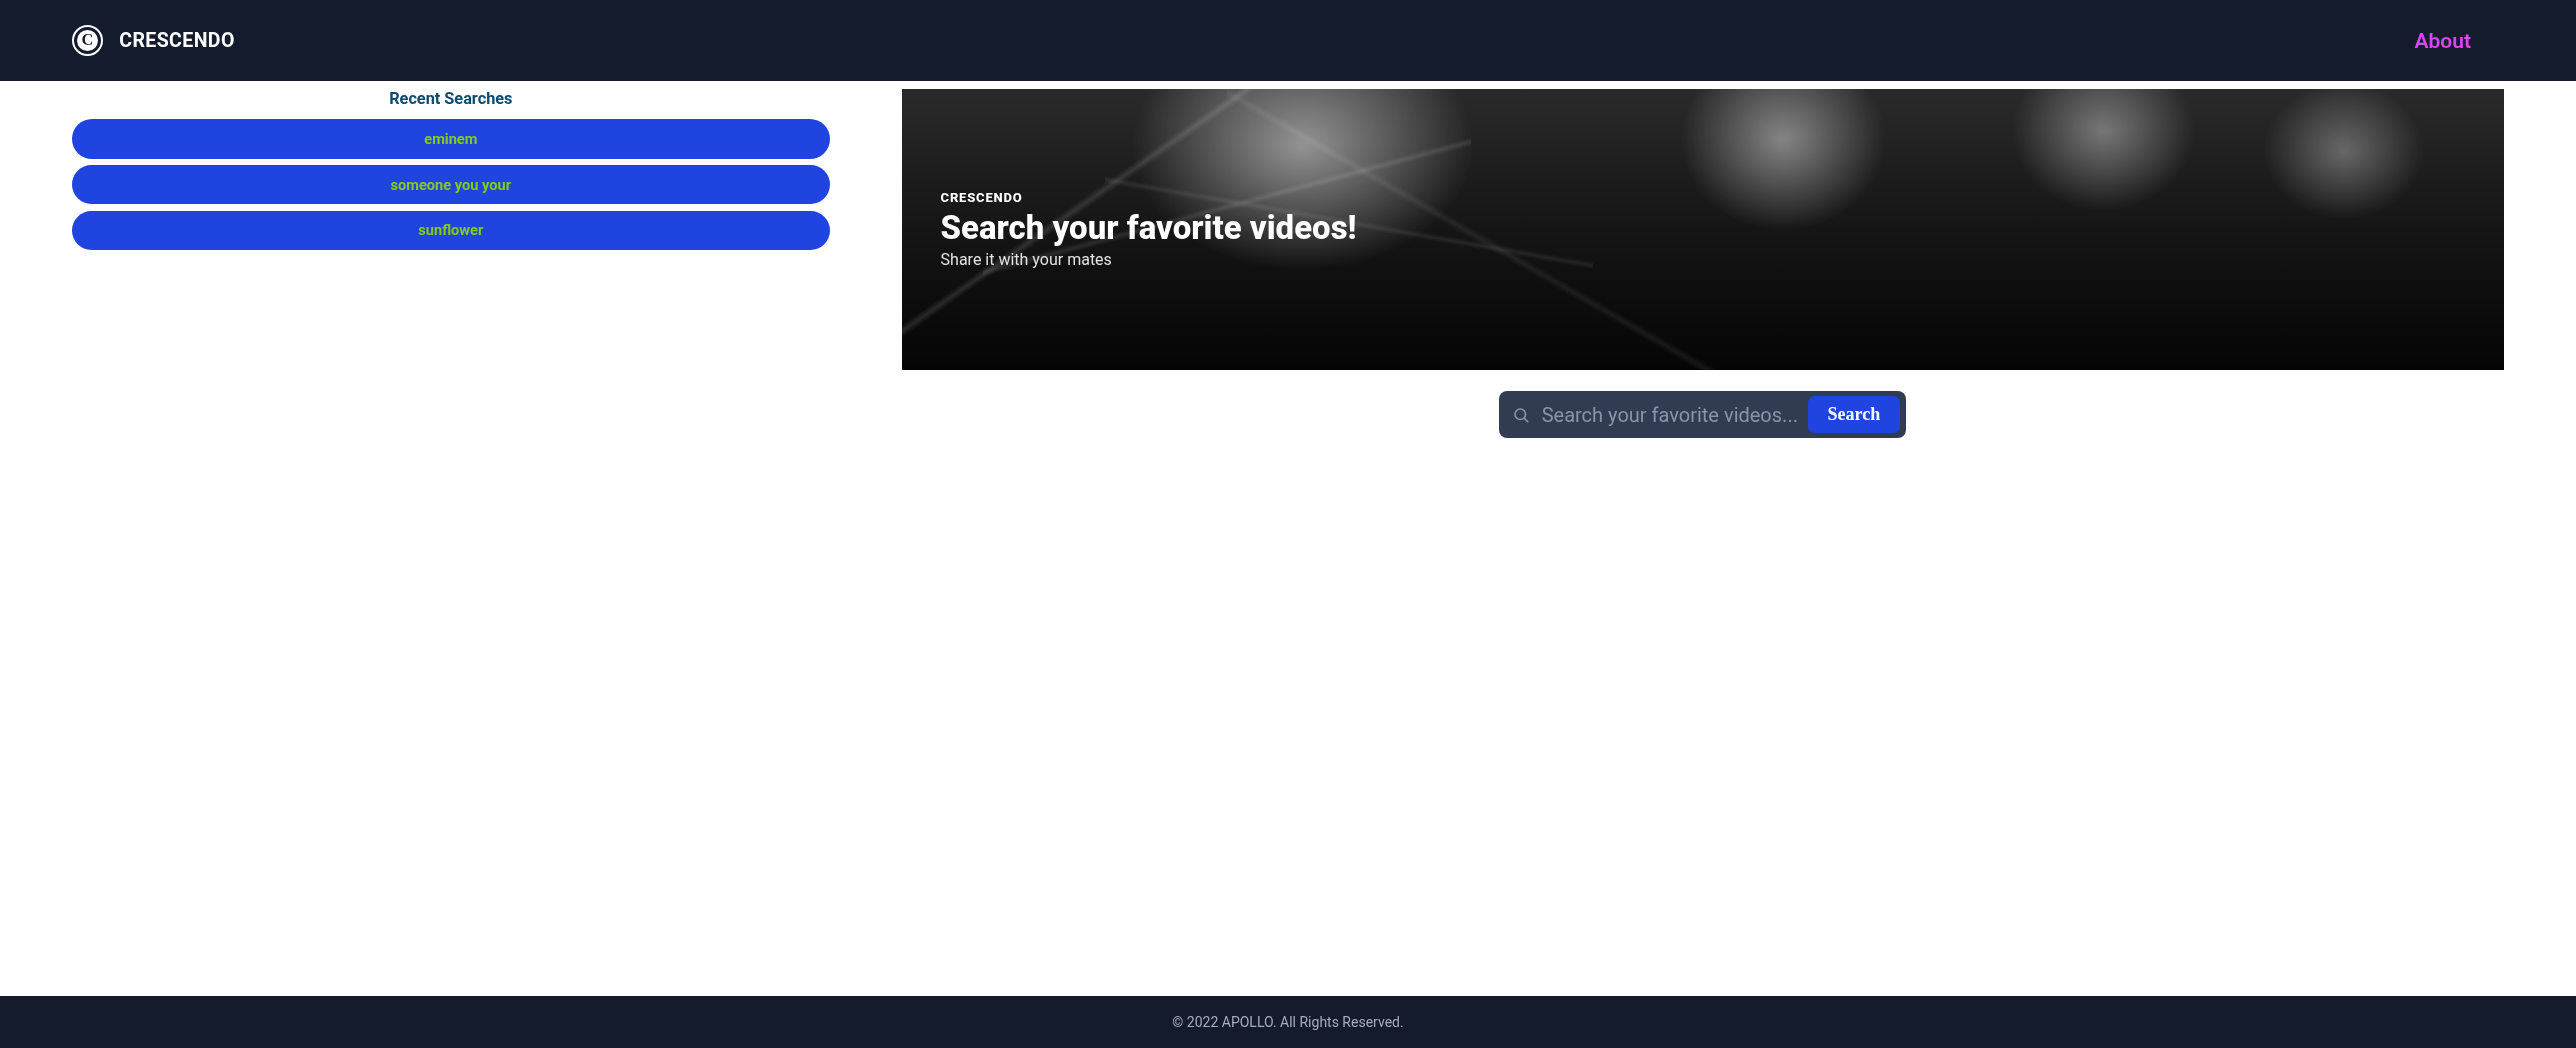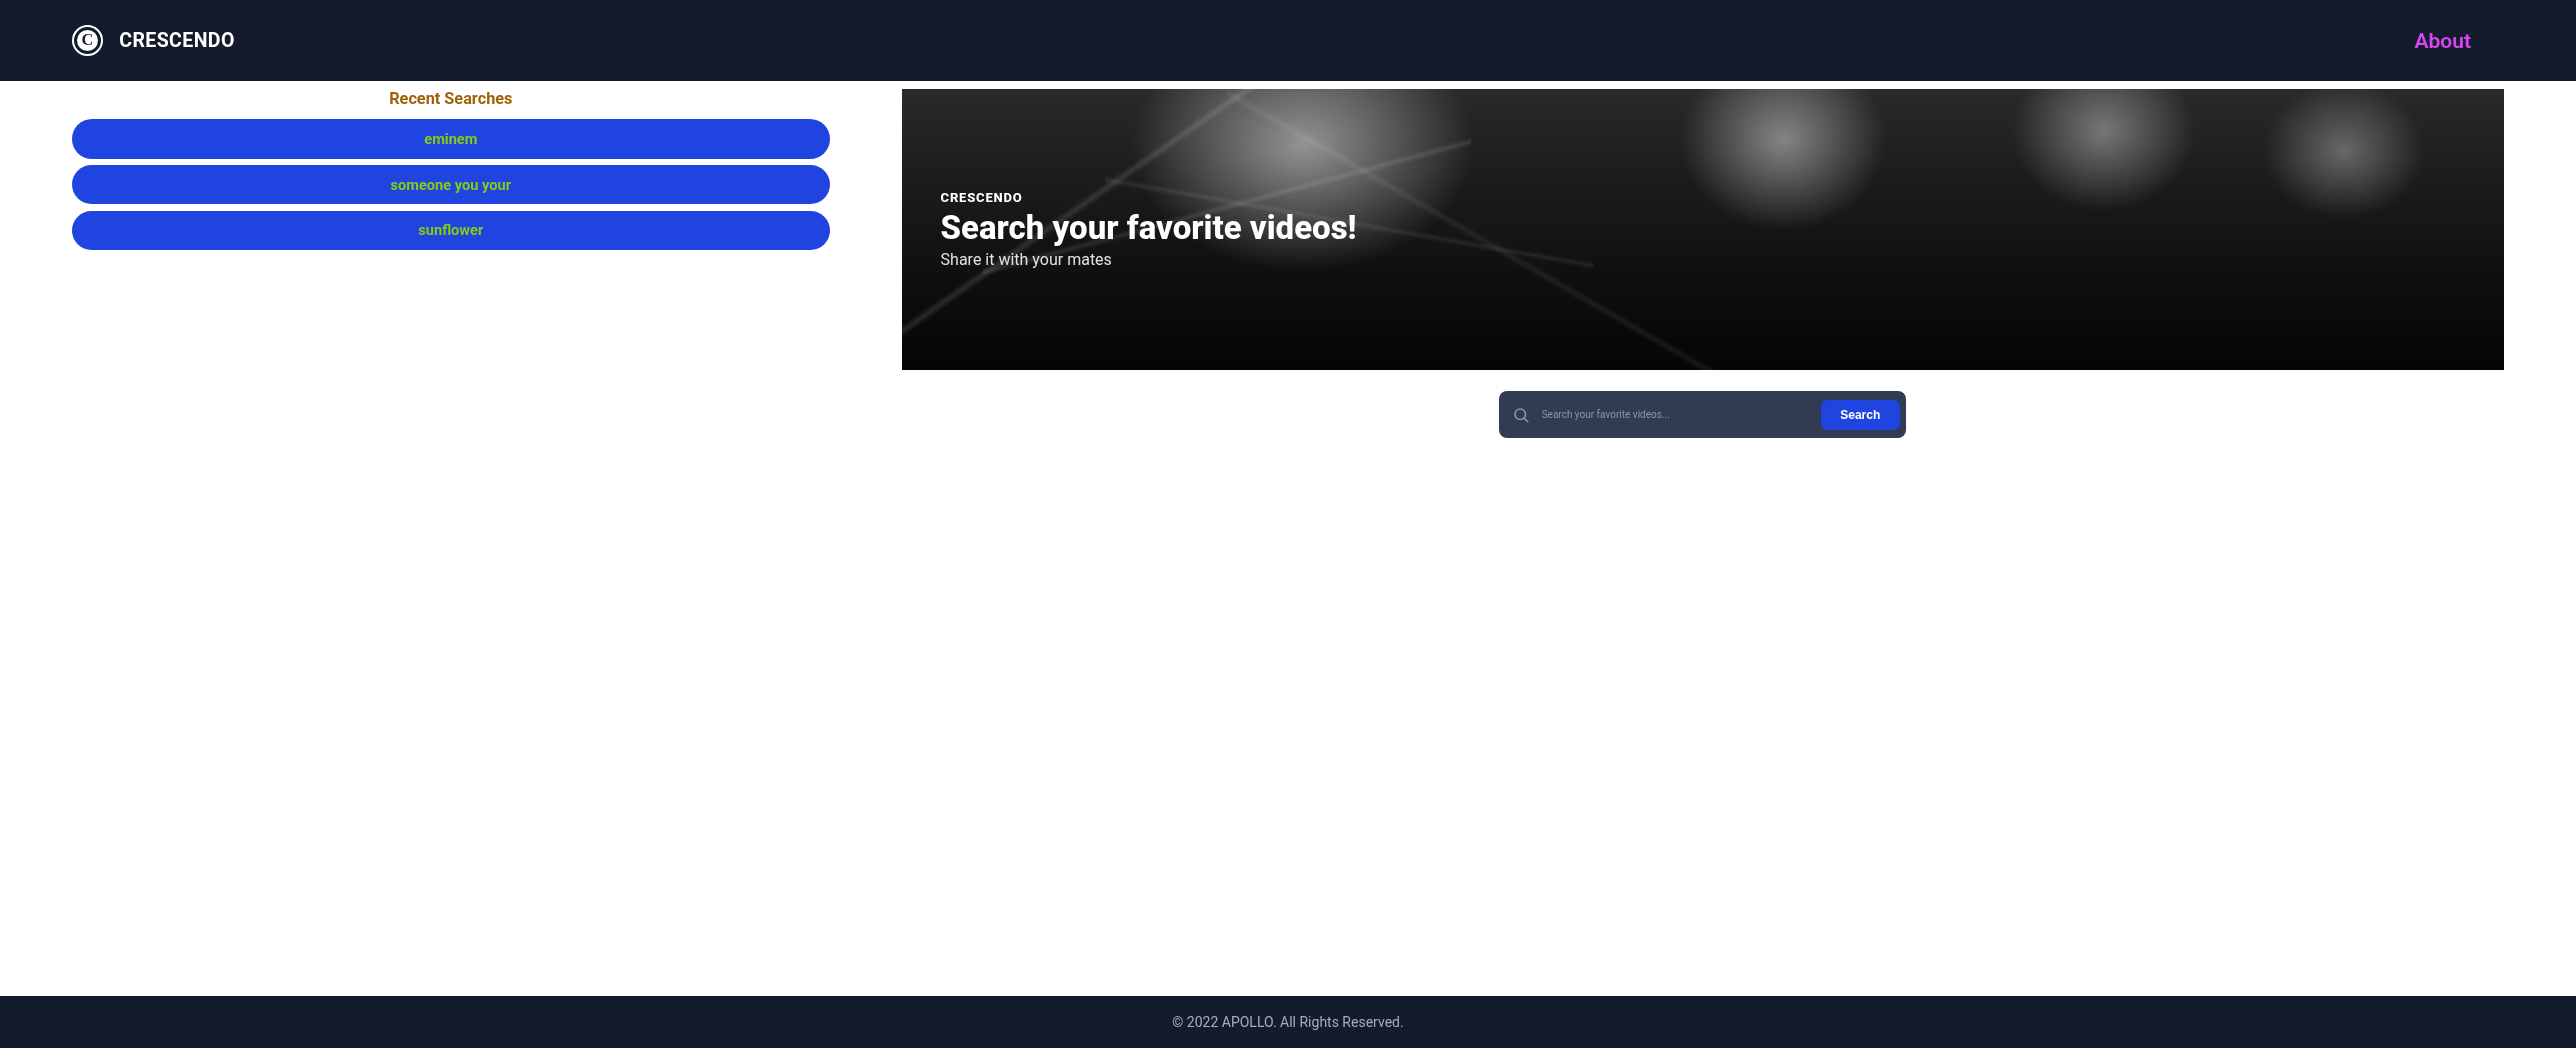--- a/index.html
+++ b/index.html
@@ -66,21 +66,21 @@
     display: flex;
     padding: 8.1px 0 33px 0;
   }
   .sidebar {
     width: 35%;
     padding: 0 72px;
   }
   .sidebar-title {
     font-size: 16.3px;
     font-weight: 700;
-    color: #a16207;
+    color: #0c4a6e;
     text-align: center;
     margin-bottom: 11.4px;
   }
   .recent-pill {
     display: block;
     width: 100%;
     background: #2044df;
     color: #84cc16;
     border: none;
     border-radius: 23px;
@@ -159,36 +159,36 @@
     align-items: center;
     padding: 0 6.5px 0 13px;
     gap: 11.4px;
   }
   .search-input {
     flex: 1;
     background: transparent;
     border: none;
     outline: none;
     color: #ffffff;
-    font-size: 10px;
+    font-size: 20px;
     font-family: inherit;
   }
   .search-input::placeholder {
     color: #8b94a6;
   }
   .search-btn {
     background: #2044df;
     color: #ffffff;
     border: none;
     border-radius: 6.5px;
     padding: 8.1px 19.5px;
-    font-size: 12px;
+    font-size: 18px;
     font-weight: 700;
     cursor: pointer;
-    font-family: Liberation Sans, sans-serif;
+    font-family: Liberation Serif, serif;
   }
   .footer {
     background: #131b2c;
     padding: 18px 12px;
     text-align: center;
     color: #a7adb9;
     font-size: 14px;
   }
 </style>
 </head>

